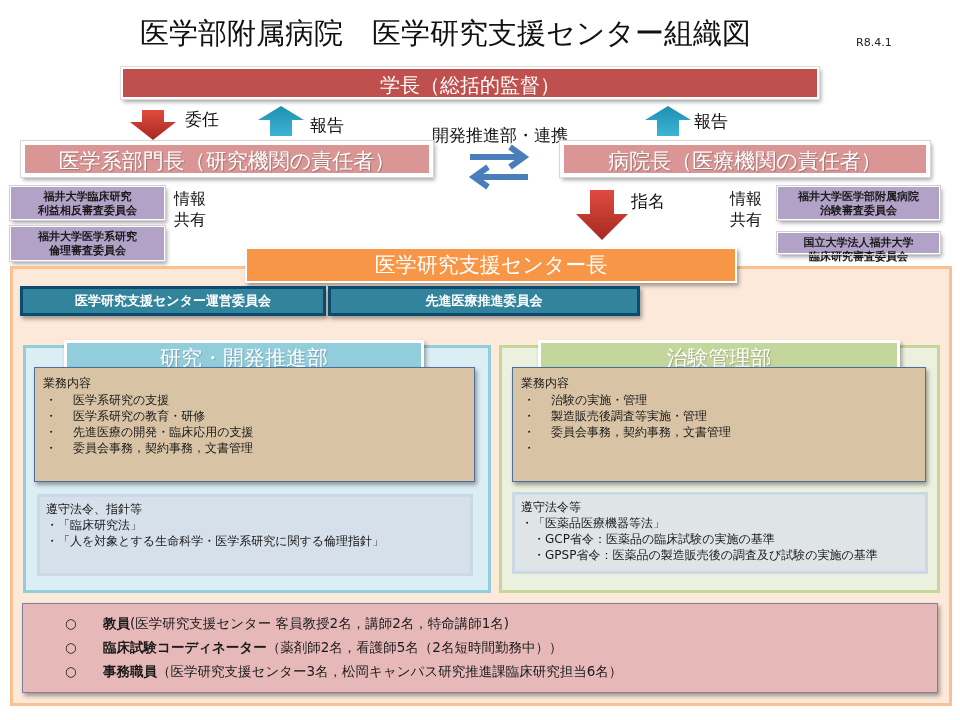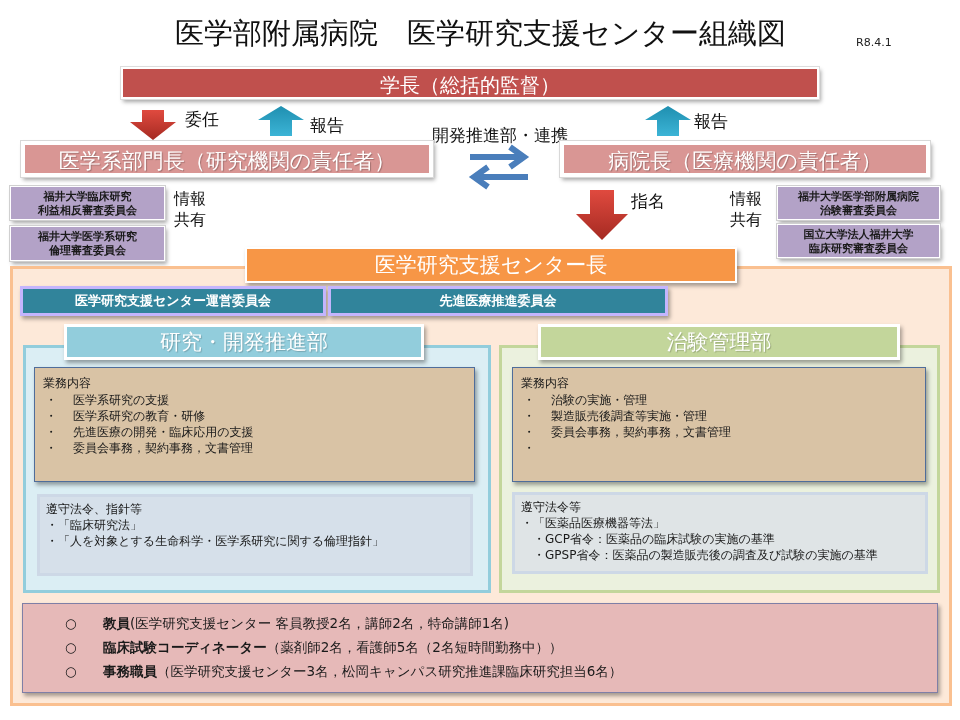--- a/index.html
+++ b/index.html
@@ -1,20 +1,20 @@
 <!DOCTYPE html>
 <html><head>
 <meta charset="utf-8">
 <style>
   * { box-sizing: border-box; margin: 0; padding: 0; }
   html, body { width: 960px; height: 720px; background: #ffffff; overflow: hidden; }
   body { position: relative; font-family: "DejaVu Sans", "Liberation Sans", sans-serif; color: #000; }
   .abs { position: absolute; }
 
-  .title { left: 140px; top: 14px; font-size: 29px; letter-spacing: 0px; white-space: nowrap; color: #111; margin-left: 35px; }
+  .title { left: 140px; top: 14px; font-size: 29px; letter-spacing: 0px; white-space: nowrap; color: #111; }
   .date { left: 856px; top: 36px; font-size: 11px; color: #222; }
 
   .box-shadow { box-shadow: 2px 3px 4px rgba(0,0,0,0.35); }
 
   .president { left: 121px; top: 67px; width: 698px; height: 32px; background: #c0504d; color: #fff;
     font-size: 20px; text-align: center; line-height: 32px; border: 2px solid #fff; outline: 1px solid #ddd; }
 
   .arrow-label { font-size: 17px; color: #111; white-space: nowrap; }
 
   .chief { height: 36px; background: #d99694; color: #fff; font-size: 21px; line-height: 32px;
@@ -25,28 +25,28 @@
     line-height: 14px; padding-top: 3px; border: 1px solid #fff; outline: 1px solid #d0d0d0; }
 
   .info-share { font-size: 16px; line-height: 21px; color: #111; }
 
   .outer { left: 10px; top: 266px; width: 942px; height: 440px; background: #fde9d9; border: 3px solid #fac090; }
 
   .director { left: 245px; top: 247px; width: 492px; height: 36px; background: #f79646; color: #fff;
     font-size: 21px; text-align: center; line-height: 32px; border: 2px solid #fff; }
 
   .teal-bar { height: 30px; background: #31849b; color: #fff; font-size: 13px; font-weight: bold;
-    text-align: center; line-height: 24px; border: 3px solid #c4b5fd; }
+    text-align: center; line-height: 24px; border: 3px solid #0c4a6e; }
 
   .dept-panel { border: 3px solid; }
   .dept-left { left: 23px; top: 345px; width: 468px; height: 248px; background: #dbeef4; border-color: #92cddc; }
   .dept-right { left: 499px; top: 345px; width: 441px; height: 248px; background: #ebf1de; border-color: #c3d69b; }
 
   .dept-title { height: 36px; color: #fff; font-size: 21px; text-align: center; line-height: 30px;
-    border: 3px solid #fff; text-shadow: 1px 1px 1px rgba(0,0,0,0.2); }
+    border: 3px solid #fff; text-shadow: 1px 1px 1px rgba(0,0,0,0.2); margin-top: 16px; }
   .dept-title-left { left: 64px; top: 324px; width: 360px; background: #92cddc; }
   .dept-title-right { left: 538px; top: 324px; width: 362px; background: #c3d69b; }
 
   .duty { background: #d9c3a5; border: 1px solid #4f6d9a; font-size: 12px; color: #1a1a1a; padding: 7px 8px; }
   .duty-title { margin-bottom: 0; }
   .duty li { list-style: none; line-height: 16px; display: flex; }
   .duty li .dot { width: 30px; padding-left: 2px; }
 
   .law { background: #d6e0ea; border: 3px solid #cdd8e6; font-size: 12px; color: #1a1a1a; padding: 4px 6px; line-height: 16px; }
   .law-right { background: #dfe4e6; }
@@ -130,31 +130,31 @@
 <div class="abs arrow-label" style="left:631px;top:190px">指名</div>
 
 <div class="abs info-share" style="left:730px;top:188px">
   <div>情報</div>
   <div>共有</div>
 </div>
 <div class="abs committee box-shadow" style="left:777px;top:186px;width:163px;height:34px">
   <div>福井大学医学部附属病院</div>
   <div>治験審査委員会</div>
 </div>
-<div class="abs committee box-shadow" style="left:777px;top:224px;width:163px;height:34px">
+<div class="abs committee box-shadow" style="left:777px;top:232px;width:163px;height:22px">
   <div>国立大学法人福井大学</div>
   <div>臨床研究審査委員会</div>
 </div>
 
 <div class="abs outer"></div>
 
 <div class="abs director box-shadow">医学研究支援センター長</div>
 
 <div class="abs teal-bar box-shadow" style="left:20px;top:286px;width:306px">医学研究支援センター運営委員会</div>
-<div class="abs teal-bar box-shadow" style="left:328px;top:286px;width:340px">先進医療推進委員会</div>
+<div class="abs teal-bar box-shadow" style="left:328px;top:286px;width:312px">先進医療推進委員会</div>
 
 <div class="abs dept-panel dept-left"></div>
 <div class="abs dept-panel dept-right"></div>
 
 <div class="abs dept-title dept-title-left box-shadow">研究・開発推進部</div>
 <div class="abs dept-title dept-title-right box-shadow">治験管理部</div>
 
 <div class="abs duty box-shadow" style="left:34px;top:367px;width:441px;height:115px">
   <div class="duty-title">業務内容</div>
   <ul>

